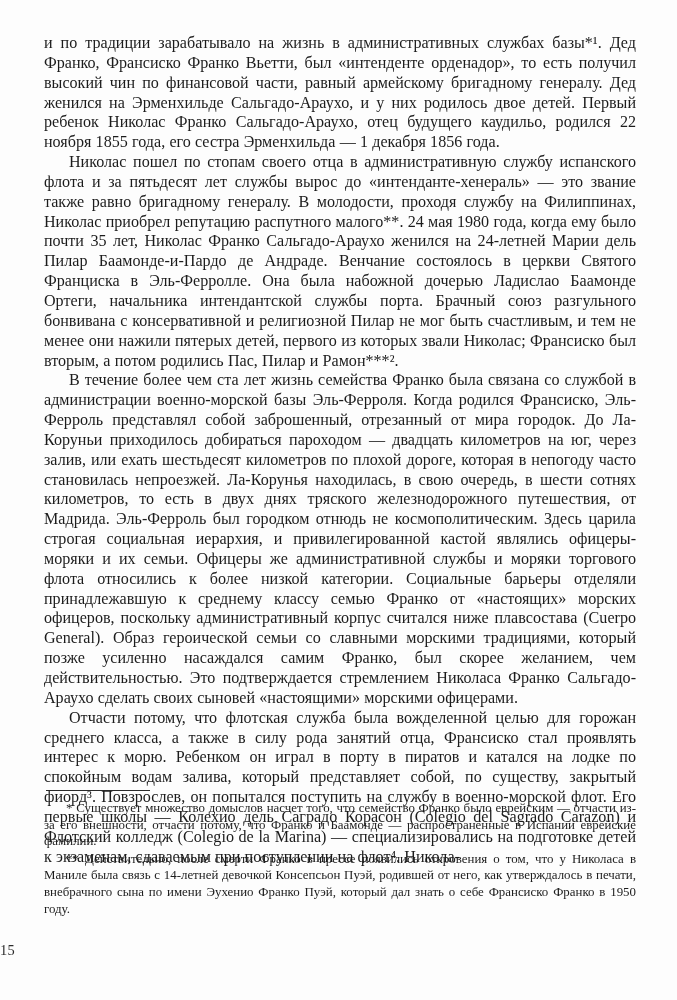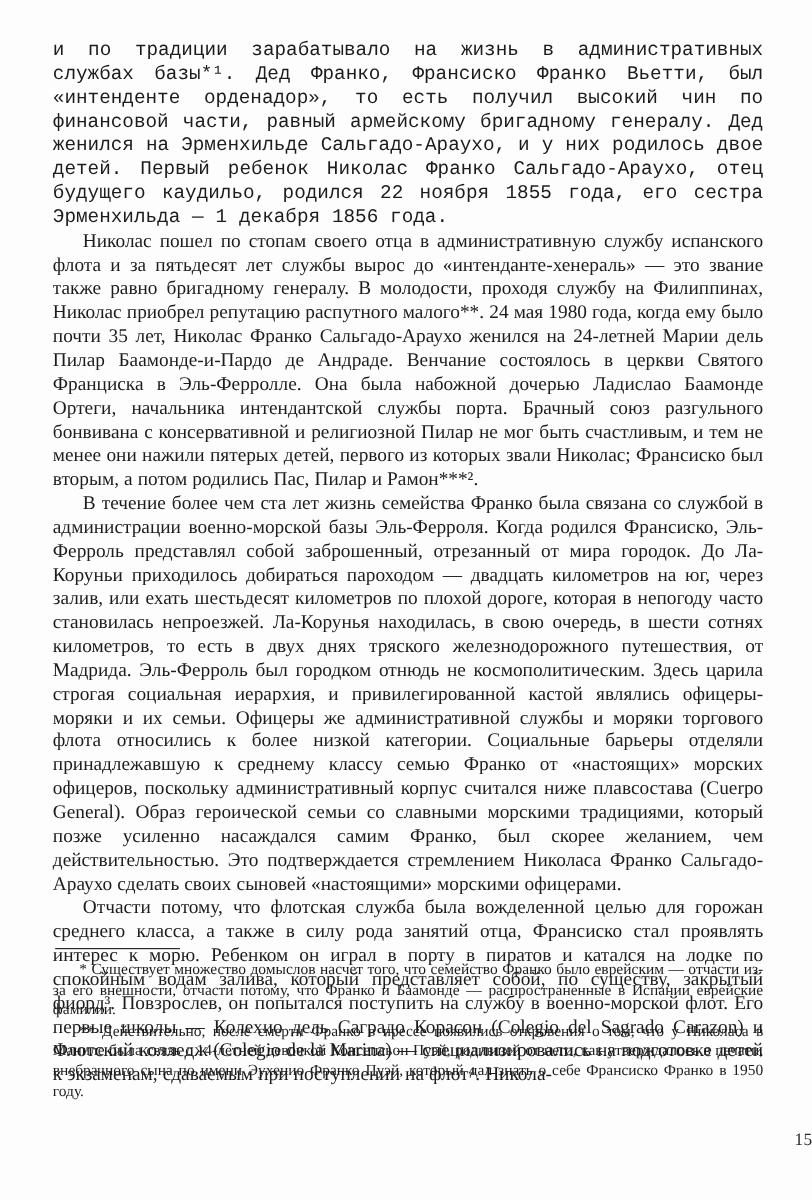--- a/index.html
+++ b/index.html
@@ -33,21 +33,20 @@
     text-align: justify;
     text-justify: inter-word;
     font-size: 16.1px;
     line-height: 19.85px;
     text-indent: 25px;
     hyphens: manual;
     word-spacing: 0.2px;
   }
   p.body-par.first {
     text-indent: 0;
-    font-family: Liberation Mono, monospace;
   }
   .footnotes {
     position: absolute;
     left: 44px;
     top: 790px;
     width: 592px;
   }
   .footnote-rule {
     width: 104px;
     height: 0;
@@ -62,21 +61,21 @@
     font-size: 12.9px;
     line-height: 16.6px;
     text-indent: 22px;
     word-spacing: 0.1px;
   }
   .page-number {
     position: absolute;
     left: 0;
     top: 942px;
     width: 677px;
-    text-align: right;
+    text-align: left;
     font-size: 14.4px;
     color: #2b2b2b;
     letter-spacing: 0.3px;
   }
 </style>
 </head>
 <body>
 
 <div class="page">
 

